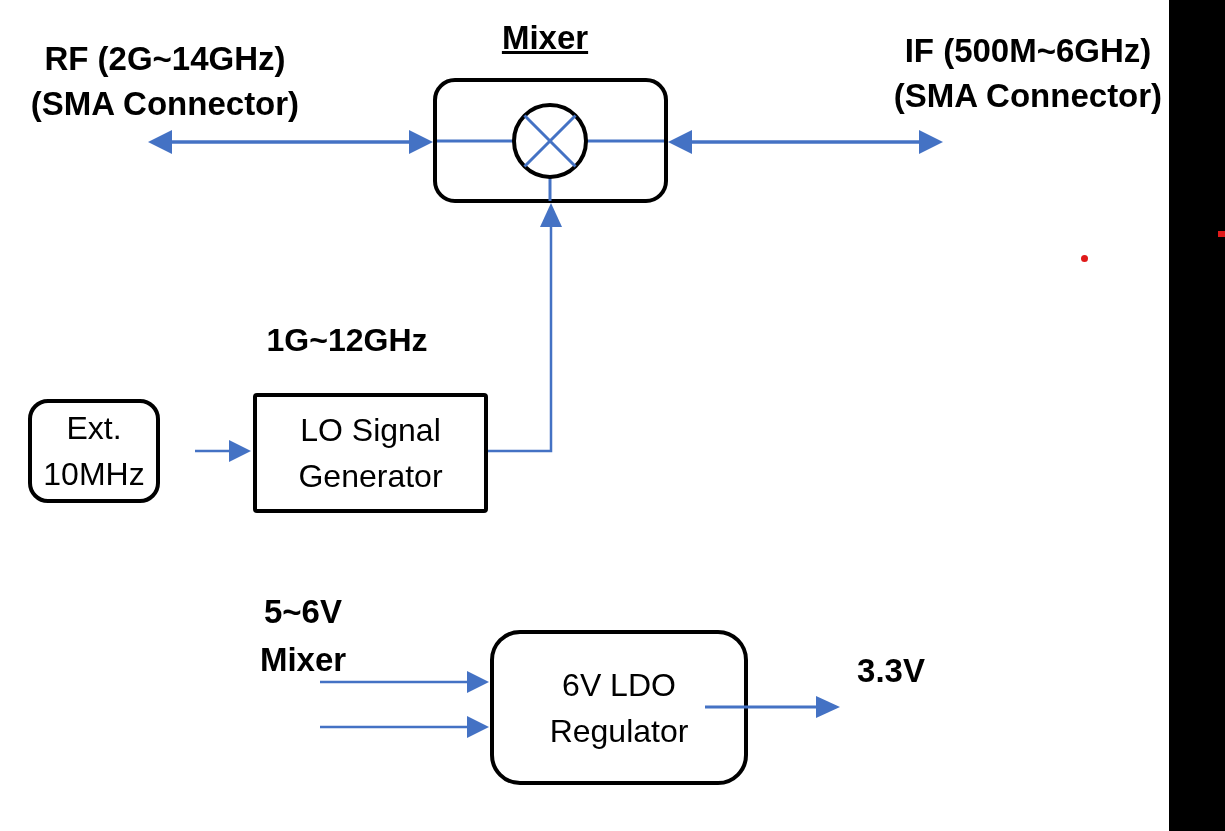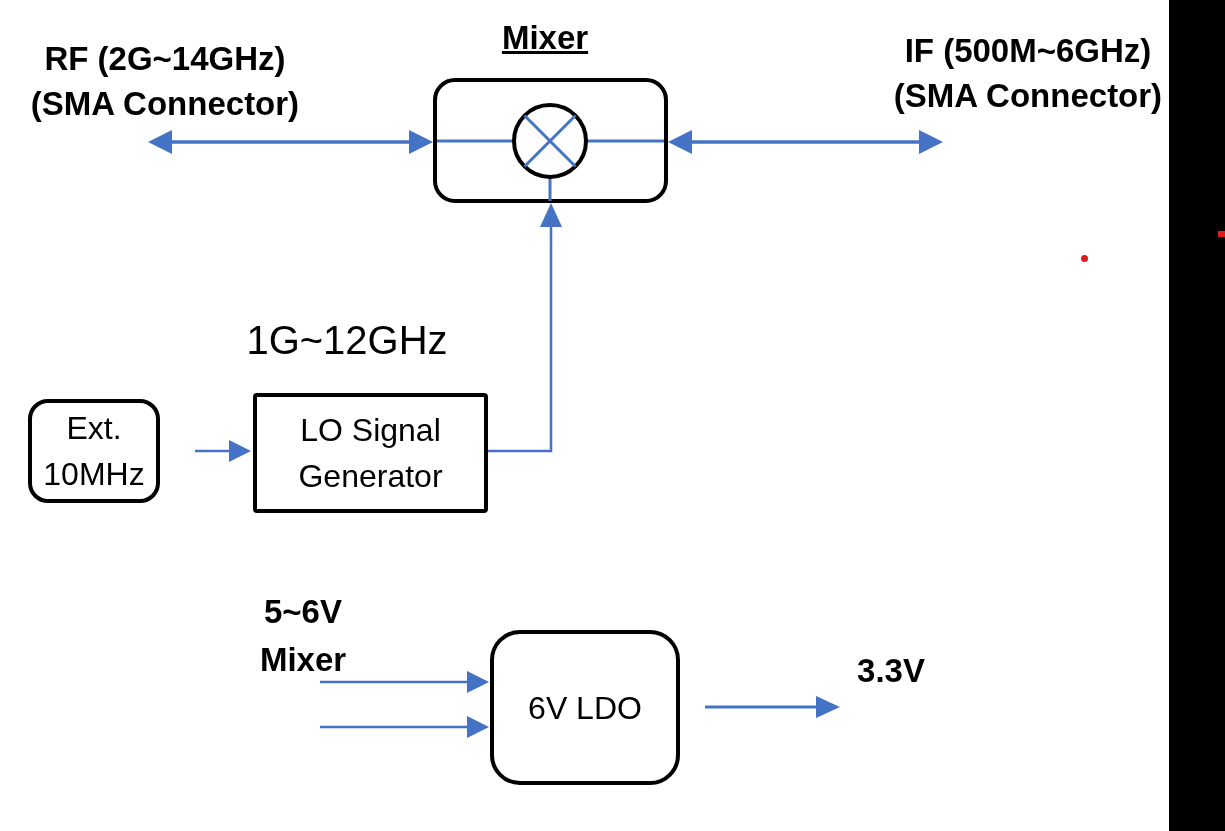--- a/index.html
+++ b/index.html
@@ -9,21 +9,21 @@
   }
   .wires{position:absolute;left:0;top:0;width:1225px;height:831px;z-index:2;pointer-events:none;}
   .box{
     position:absolute;z-index:1;background:#fff;border:4px solid #000;
     display:flex;flex-direction:column;align-items:center;justify-content:center;
     box-sizing:border-box;text-align:center;
     font-size:32px;line-height:46px;font-weight:400;
   }
   .lbl{position:absolute;z-index:3;text-align:center;white-space:nowrap;}
   .bold{font-weight:700;font-size:33px;line-height:45px;}
-  .reg{font-weight:400;font-size:40px;line-height:36px;}
+  .reg{font-weight:700;font-size:32px;line-height:36px;}
   .blackbar{position:absolute;z-index:4;background:#000;}
   .redmark{position:absolute;z-index:5;background:#e01a1a;}
 </style>
 </head>
 <body>
 
 <div class="stage">
 
   <svg class="wires" viewBox="0 0 1225 831" aria-hidden="true">
 
@@ -78,22 +78,23 @@
   <div class="box" style="left:28px;top:399px;width:132px;height:104px;border-radius:20px;">
     <div>Ext.</div>
     <div>10MHz</div>
   </div>
 
   <div class="box" style="left:253px;top:393px;width:235px;height:120px;border-radius:4px;">
     <div>LO Signal</div>
     <div>Generator</div>
   </div>
 
-  <div class="box" style="left:490px;top:630px;width:190px;height:155px;border-radius:30px;">
+  <div class="box" style="left:490px;top:630px;width:258px;height:155px;border-radius:30px;">
     <div>6V LDO</div>
+    <div>Regulator</div>
   </div>
 
   <div class="lbl bold" style="left:445px;top:15px;width:200px;text-decoration:underline;">Mixer</div>
 
   <div class="lbl bold" style="left:0px;top:36px;width:330px;">
     <div>RF (2G~14GHz)</div>
     <div>(SMA Connector)</div>
   </div>
 
   <div class="lbl bold" style="left:863px;top:28px;width:330px;">

